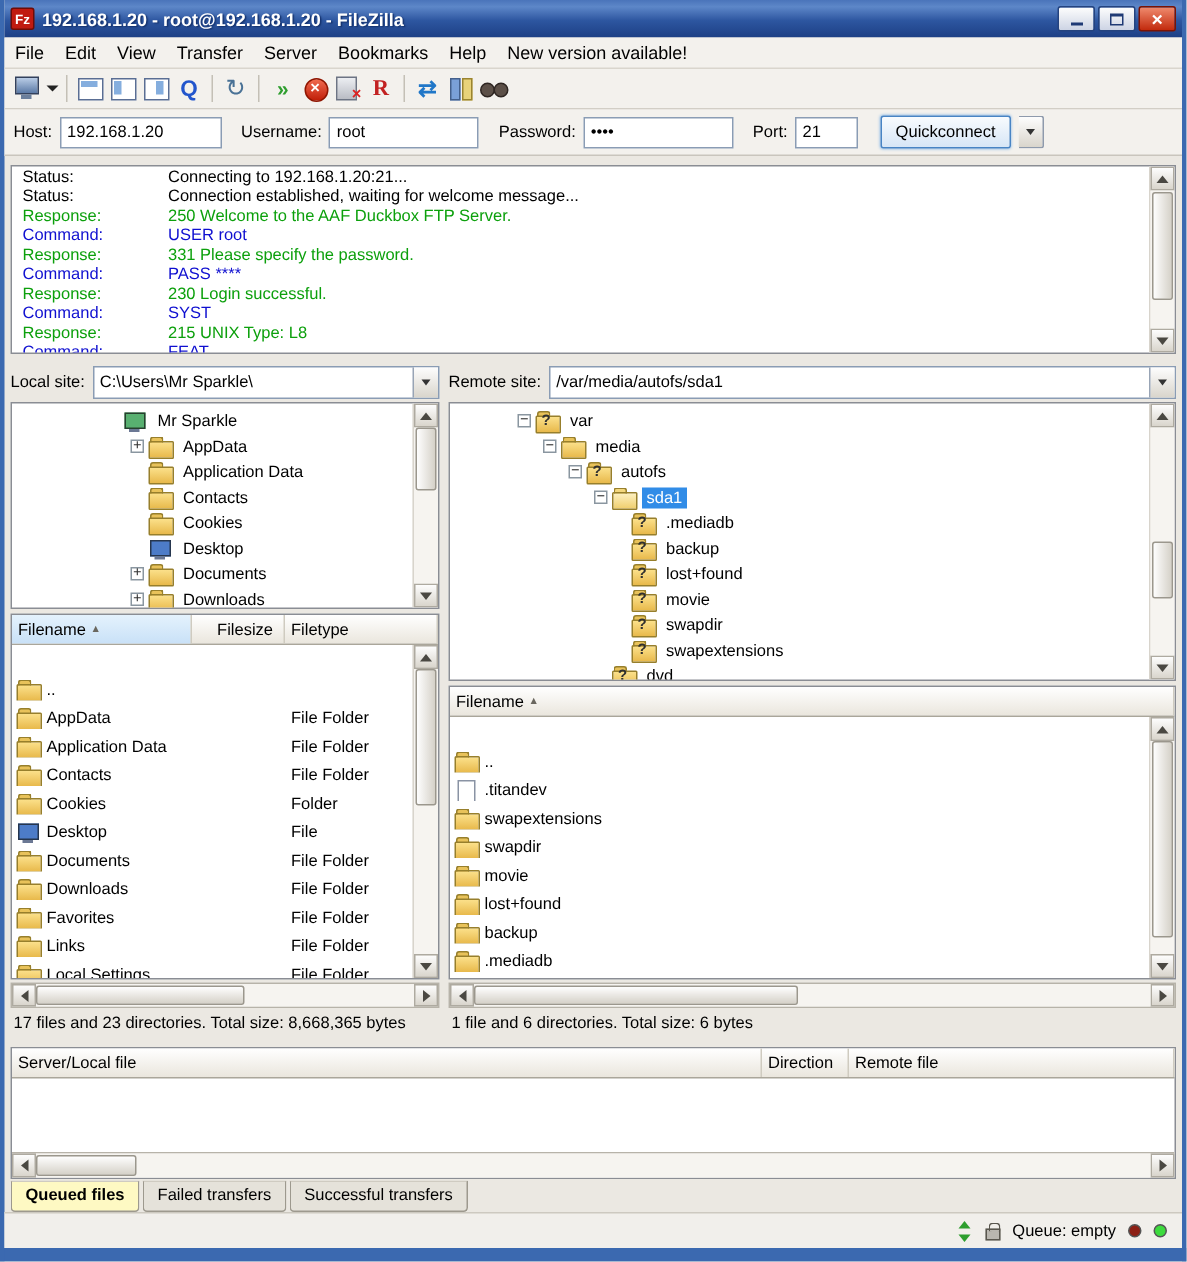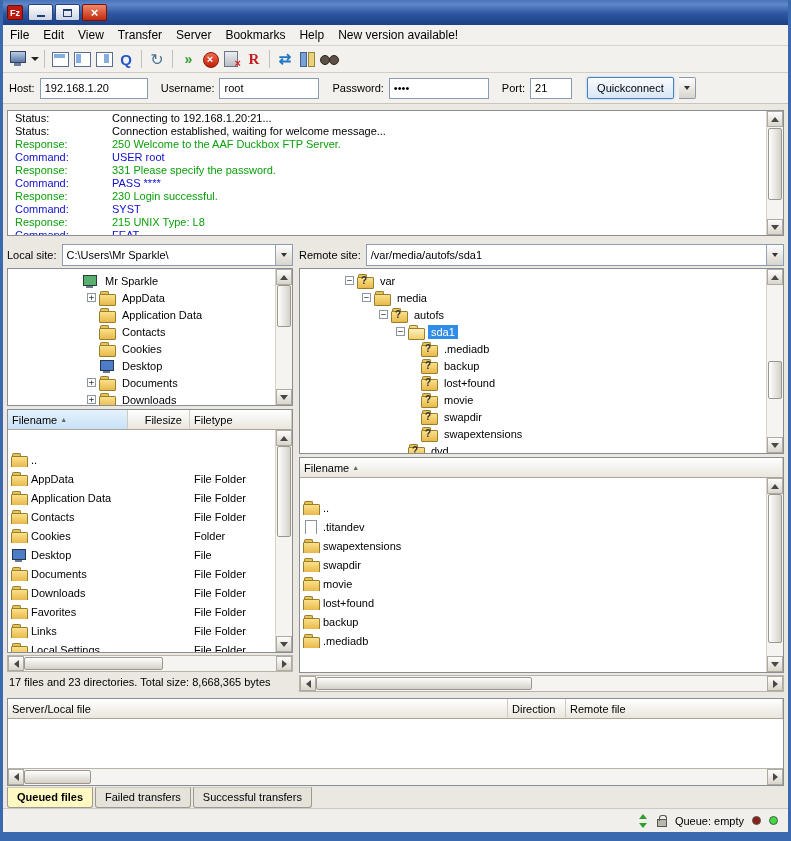--- a/index.html
+++ b/index.html
@@ -141,20 +141,21 @@
   .led{width:9px;height:9px;border-radius:50%;border:1px solid #555;}
   .led-red{background:#8c1f14;} .led-green{background:#3ddb3d;}
 </style>
 </head>
 <body>
 
 <div class="window">
 
   <div class="titlebar">
     <span class="logo">Fz</span>
+    <span class="title">192.168.1.20 - root@192.168.1.20 - FileZilla</span>
     <span class="winbtns">
       <span class="winbtn">
           <i class="g-min"></i>
         </span>
       <span class="winbtn">
           <i class="g-max"></i>
         </span>
       <span class="winbtn close">×</span>
     </span>
   </div>
@@ -806,20 +807,21 @@
         <span class="sarrow">
             <i class="tri left"></i>
           </span>
         <div class="htrack">
             <div class="hthumb" style="left:0;width:48%;"></div>
           </div>
         <span class="sarrow">
             <i class="tri right"></i>
           </span>
       </div>
+      <div class="pane-status">1 file and 6 directories. Total size: 6 bytes</div>
     </div>
   </div>
 
   <div class="queuepane">
     <div class="listhdr">
 
         <span class="hcell hc-q1">
           <span>Server/Local file</span>
         </span>
 

